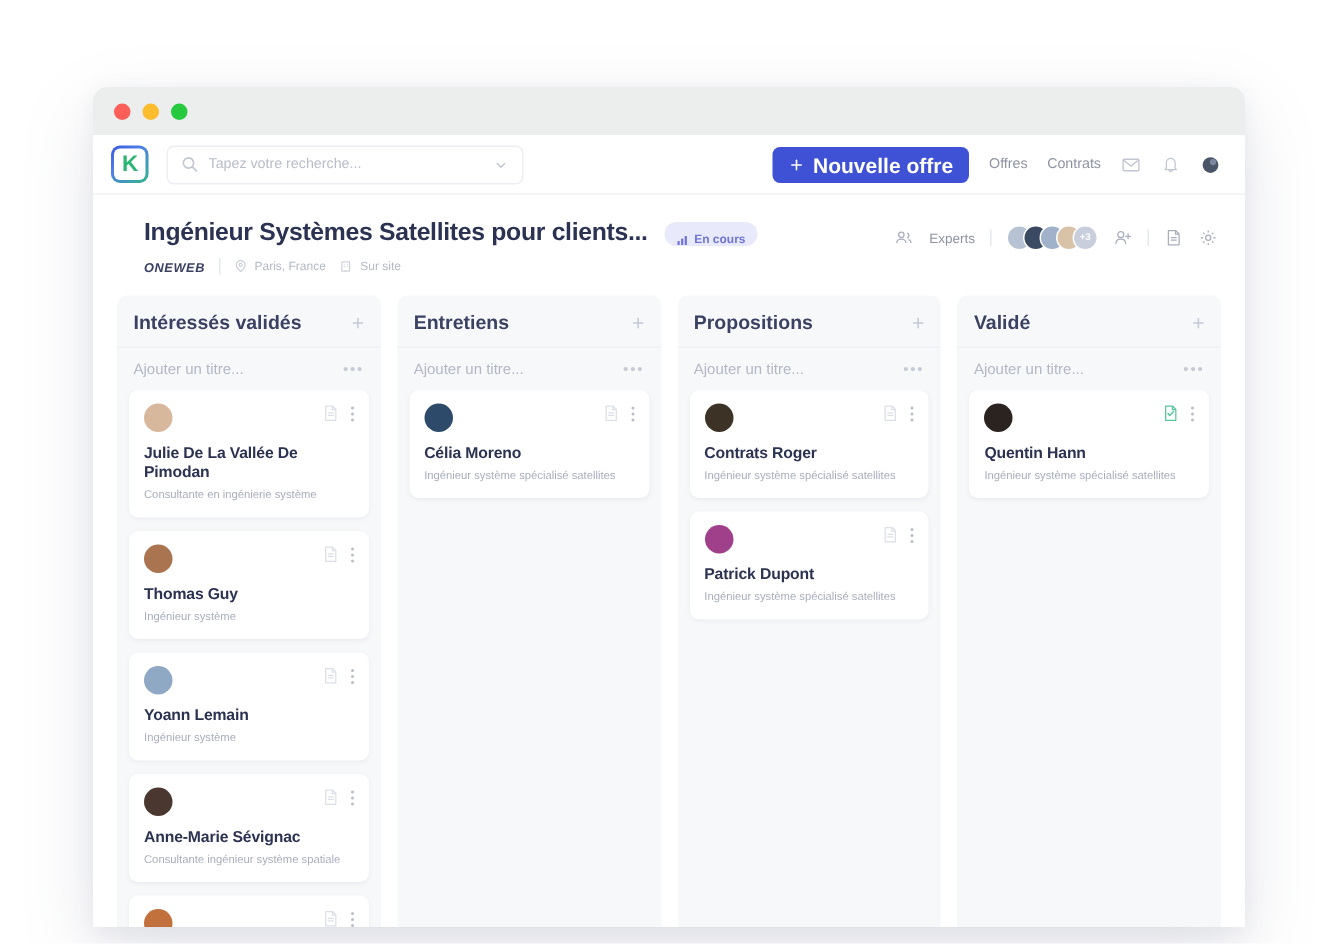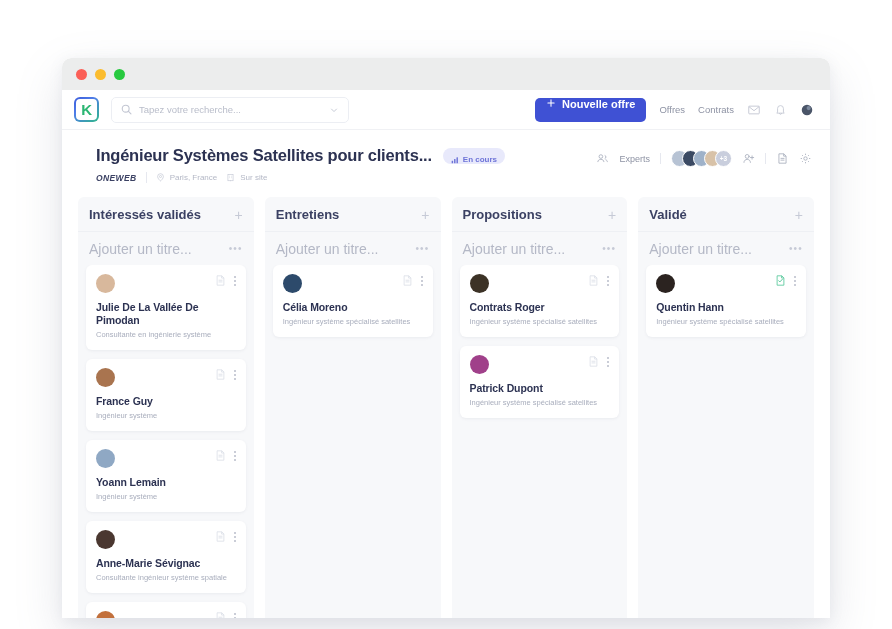--- a/index.html
+++ b/index.html
@@ -91,22 +91,22 @@
   .nav-right {
     margin-left: auto;
     display: flex; align-items: center; gap: 13px;
   }
   .btn-primary {
     background: #3f51d4;
     color: #fff;
     border-radius: 5px;
     height: 24px;
     padding: 0 11px;
-    display: flex; align-items: flex-start; gap: 6px;
-    font-size: 11px; font-weight: bold;
+    display: flex; align-items: center; gap: 6px;
+    font-size: 14px; font-weight: bold;
     white-space: nowrap;
   }
   .nav-link {
     font-size: 9.5px; color: #8e93a4; white-space: nowrap;
   }
 
   
   .jobhead {
     padding: 16px 18px 0 18px;
     display: flex; align-items: flex-start;
@@ -176,21 +176,21 @@
   .col-title {
     flex: 1; text-align: left;
     font-size: 13px; font-weight: bold; color: #3b4163;
   }
   .plus { color: #c6cad6; font-size: 14px; line-height: 1; font-weight: 300; }
 
   .col-add {
     display: flex; align-items: center;
     padding: 9px 11px 8px 11px;
   }
-  .col-add-lbl { flex: 1; font-size: 14px; color: #b4b8c6; }
+  .col-add-lbl { flex: 1; font-size: 10px; color: #b4b8c6; }
   .dots3 { color: #c6cad6; font-size: 10px; letter-spacing: 1.2px; line-height: 1; }
 
   .col-body {
     padding: 0 8px 8px 8px;
     display: flex; flex-direction: column; gap: 9px;
     overflow: hidden;
   }
 
   .card {
     background: #fff;
@@ -419,21 +419,21 @@
                     <line x1="7" y1="12.2" x2="13" y2="12.2" stroke="#dcdfe7" stroke-width="1.3"></line>
                   </svg>
                 </span>
                 <span class="dotsv">
                   <i></i>
                   <i></i>
                   <i></i>
                 </span>
               </span>
             </div>
-            <div class="card-name">France Guy</div>
+            <div class="card-name">Thomas Guy</div>
             <div class="card-role">Ingénieur système</div>
           </div>
           <div class="card">
             <div class="card-top">
               <span class="card-av" style="background:#8fa8c4"></span>
               <span class="card-icons">
                 <span class="ico">
                   <svg width="13" height="13" viewBox="0 0 20 20" fill="none">
                     <path d="M4.8 2.8h7.2l3.2 3.2v11.2H4.8z" stroke="#dcdfe7" stroke-width="1.3" stroke-linejoin="round"></path>
                     <polyline points="11.7,2.8 11.7,6.2 15.2,6.2" stroke="#dcdfe7" stroke-width="1.3"></polyline>

